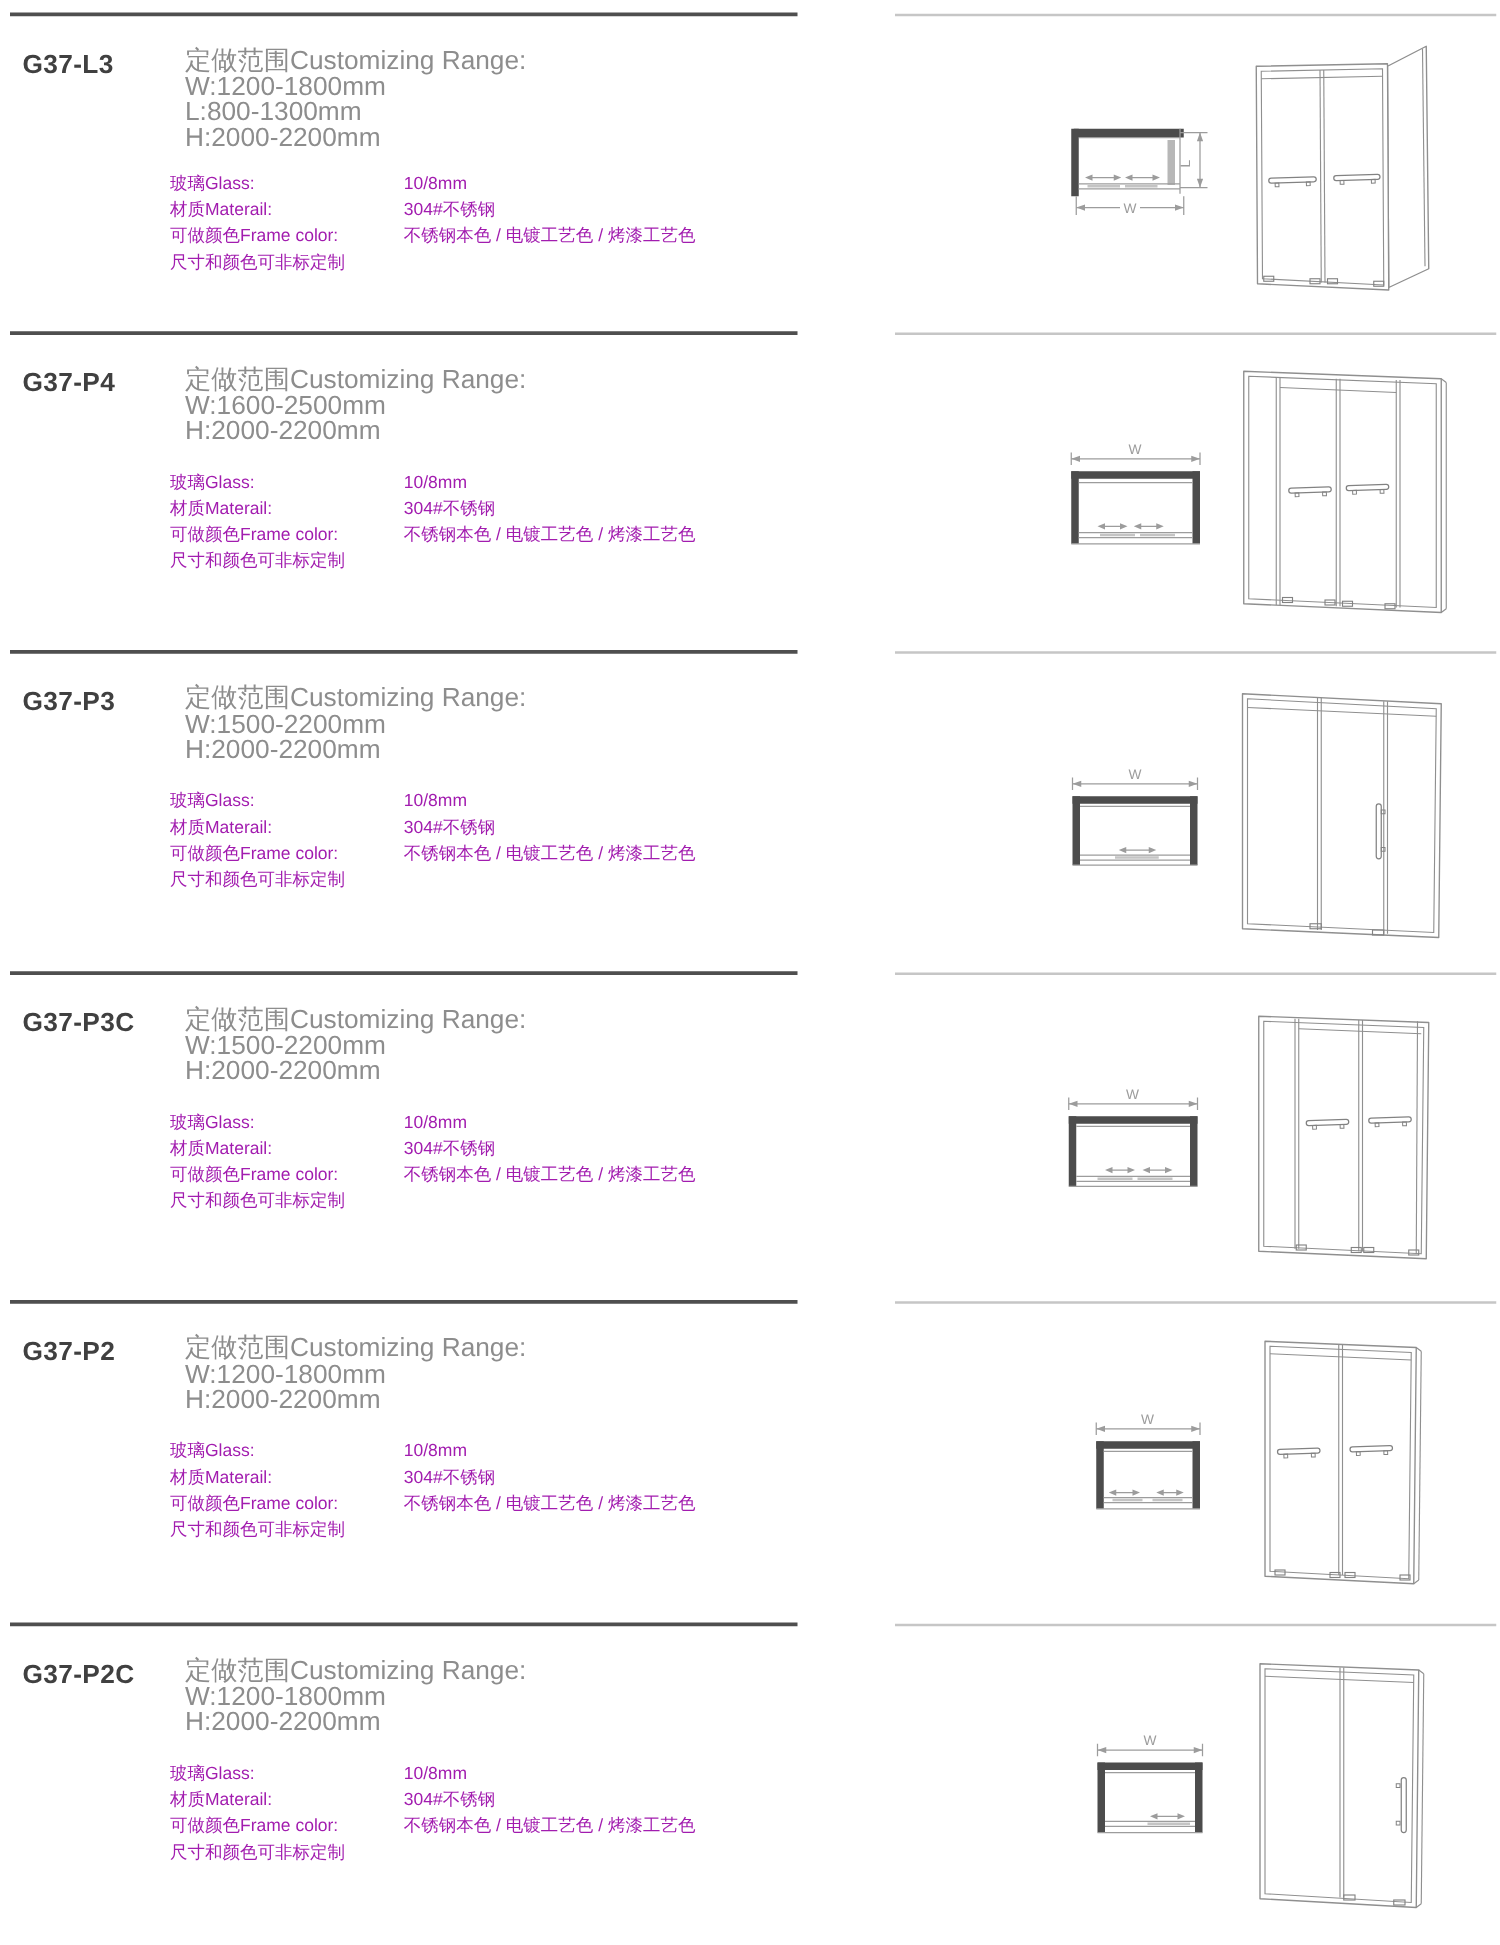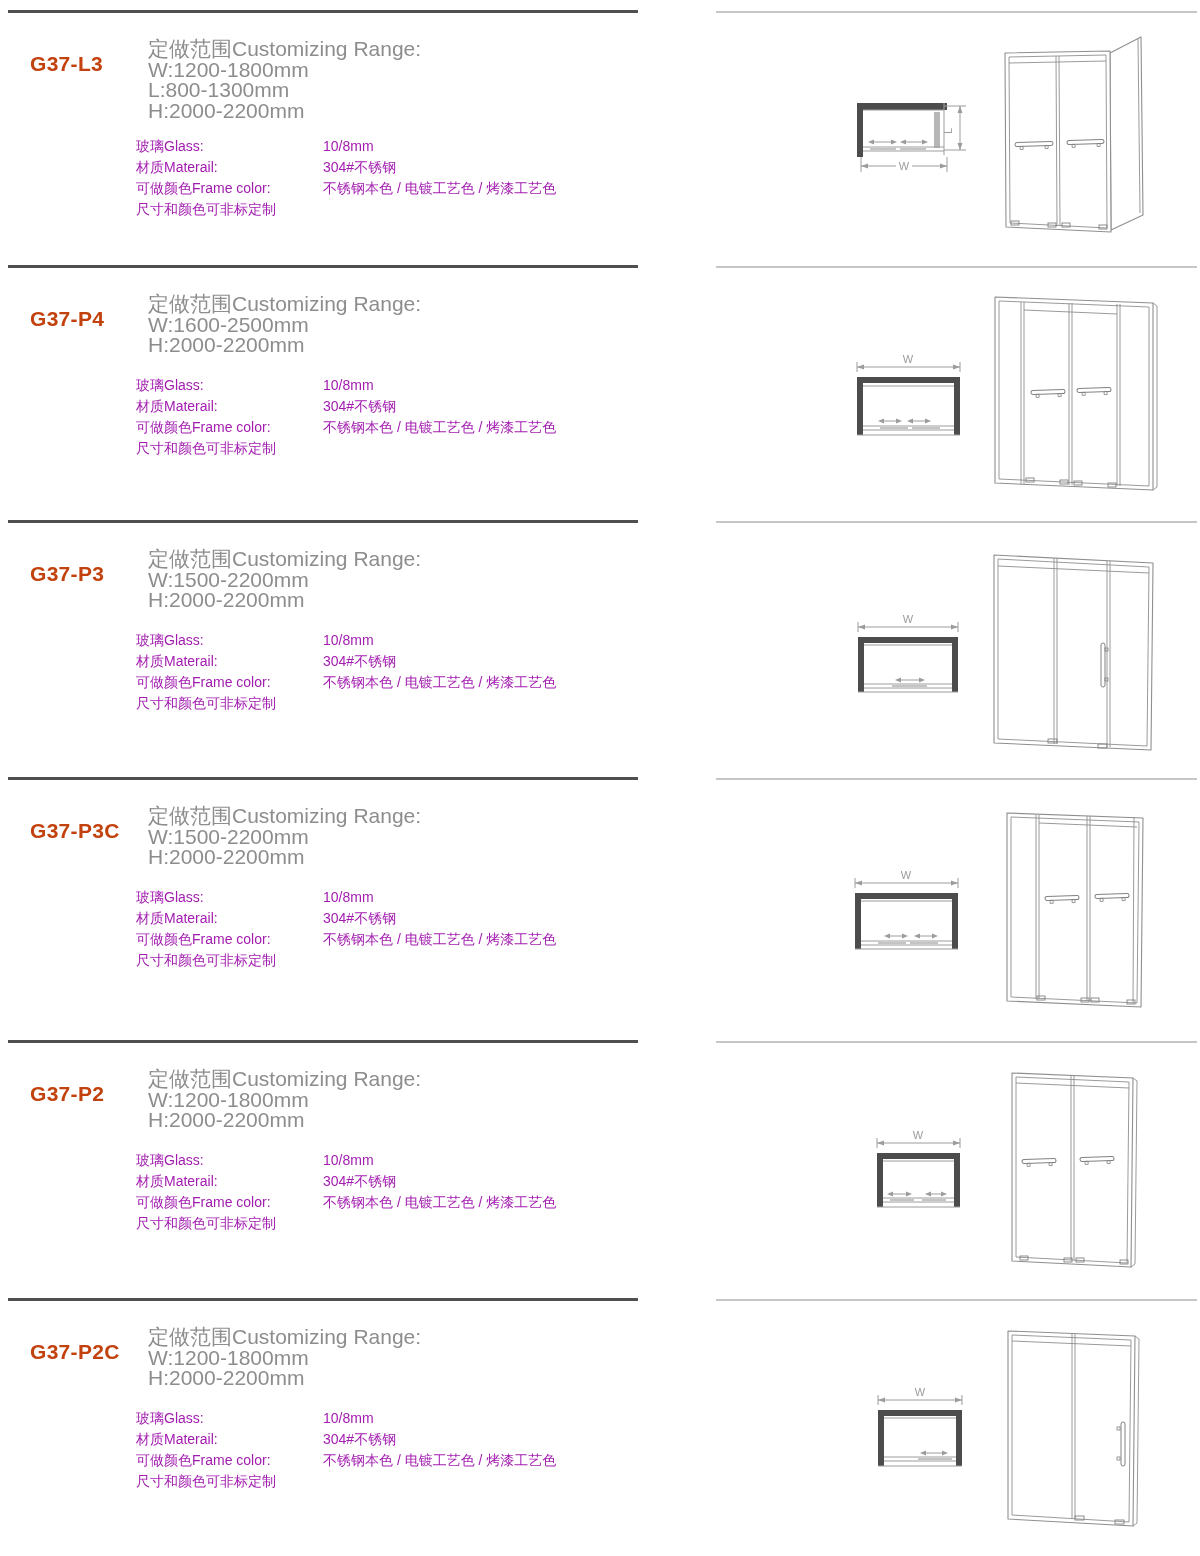--- a/index.html
+++ b/index.html
@@ -1,22 +1,22 @@
 <!DOCTYPE html>
 <html><head>
 <meta charset="utf-8">
 <style>
   html,body{margin:0;padding:0;background:#fff;}
   .page{position:relative;width:1200px;height:1556px;background:#fff;overflow:hidden;
         font-family:"Liberation Sans","DejaVu Sans",sans-serif;}
   .sec{position:absolute;left:0;width:1200px;}
   .div-dark{position:absolute;left:8px;top:0;width:630px;height:3px;background:#4f4f4f;}
   .div-light{position:absolute;left:716px;top:1px;width:481px;height:2px;background:#c6c6c6;}
-  .model{position:absolute;left:14px;top:26px;margin:16px;font-size:21px;font-weight:700;
-         color:#c2410c;letter-spacing:.3px;}
+  .model{position:absolute;left:14px;top:26px;margin:4px;font-size:21px;font-weight:700;
+         color:#404040;letter-spacing:.3px;}
   .range{position:absolute;left:148px;top:29px;font-size:21px;line-height:20.5px;color:#8d8d8d;}
   .specs{position:absolute;left:136px;font-size:14px;color:#a21caf;}
   .srow{position:relative;height:21px;white-space:nowrap;}
   .svalue{position:absolute;left:187px;top:0;}
   svg.dwg{position:absolute;}
   
   .dk{fill:#4c4c4c;}
   .gy{fill:#b7b7b7;}
   .tl{stroke:#9c9c9c;stroke-width:1;fill:none;}
   .th{stroke:#c4c4c4;stroke-width:2;fill:none;}

